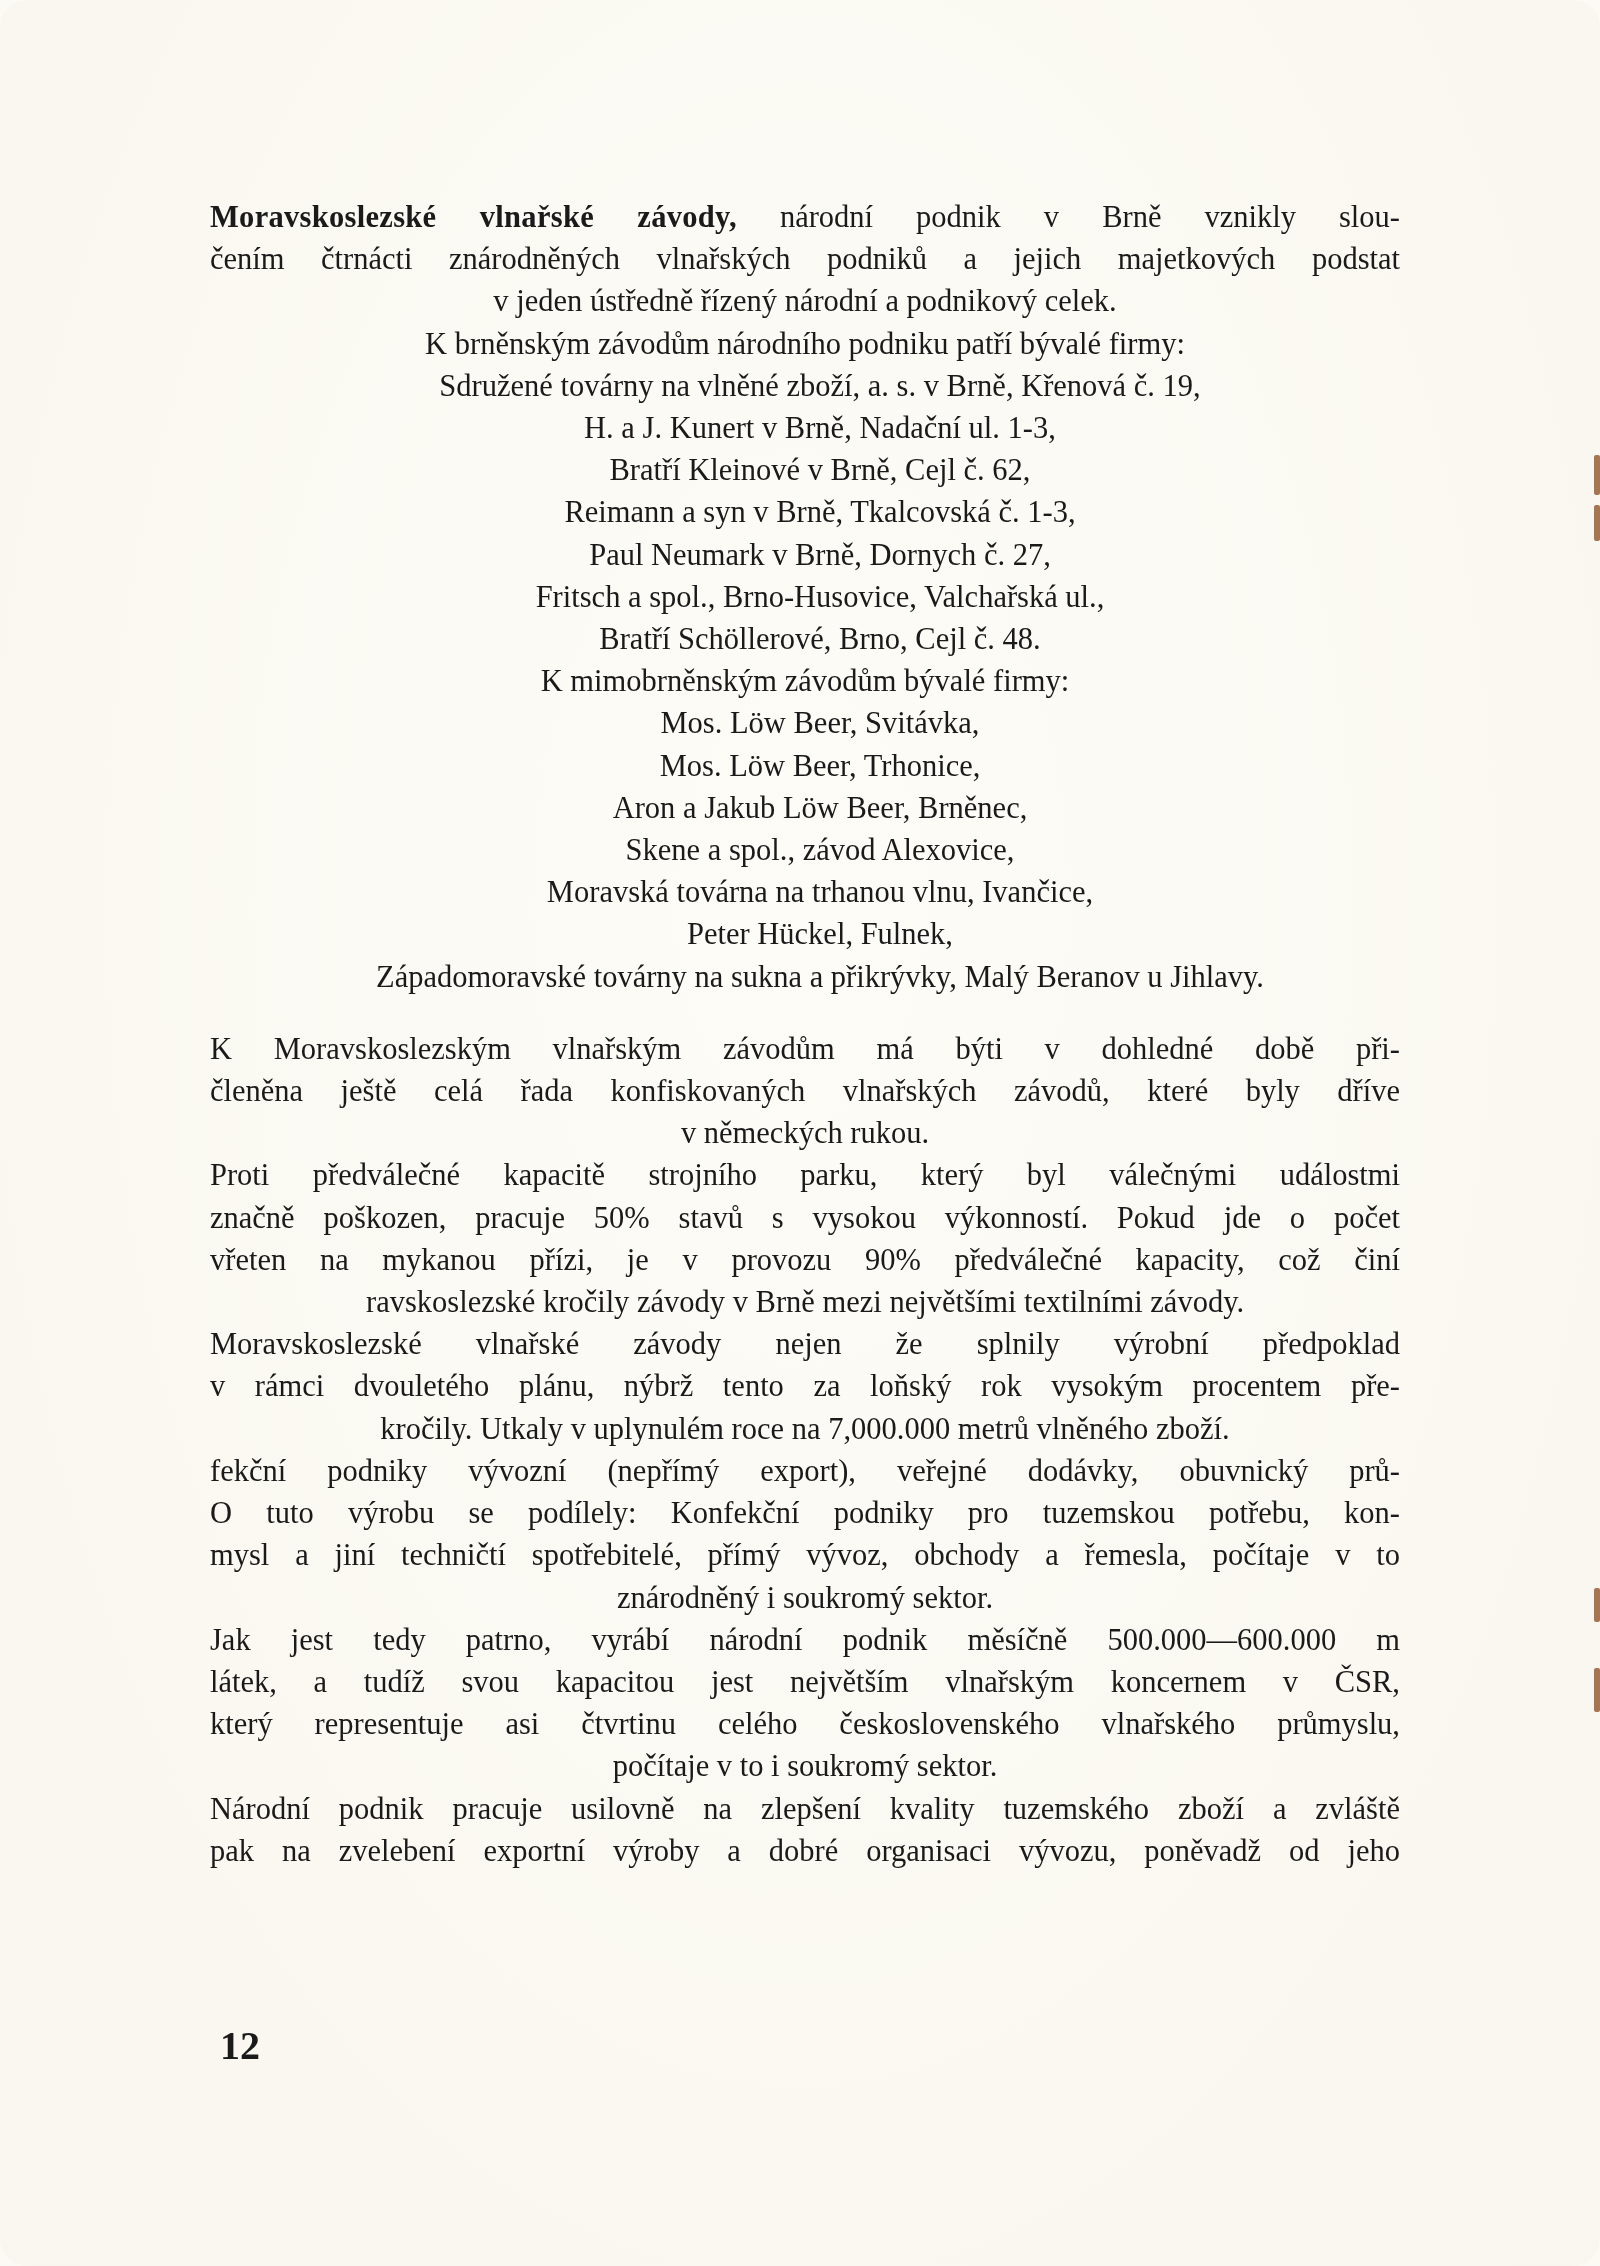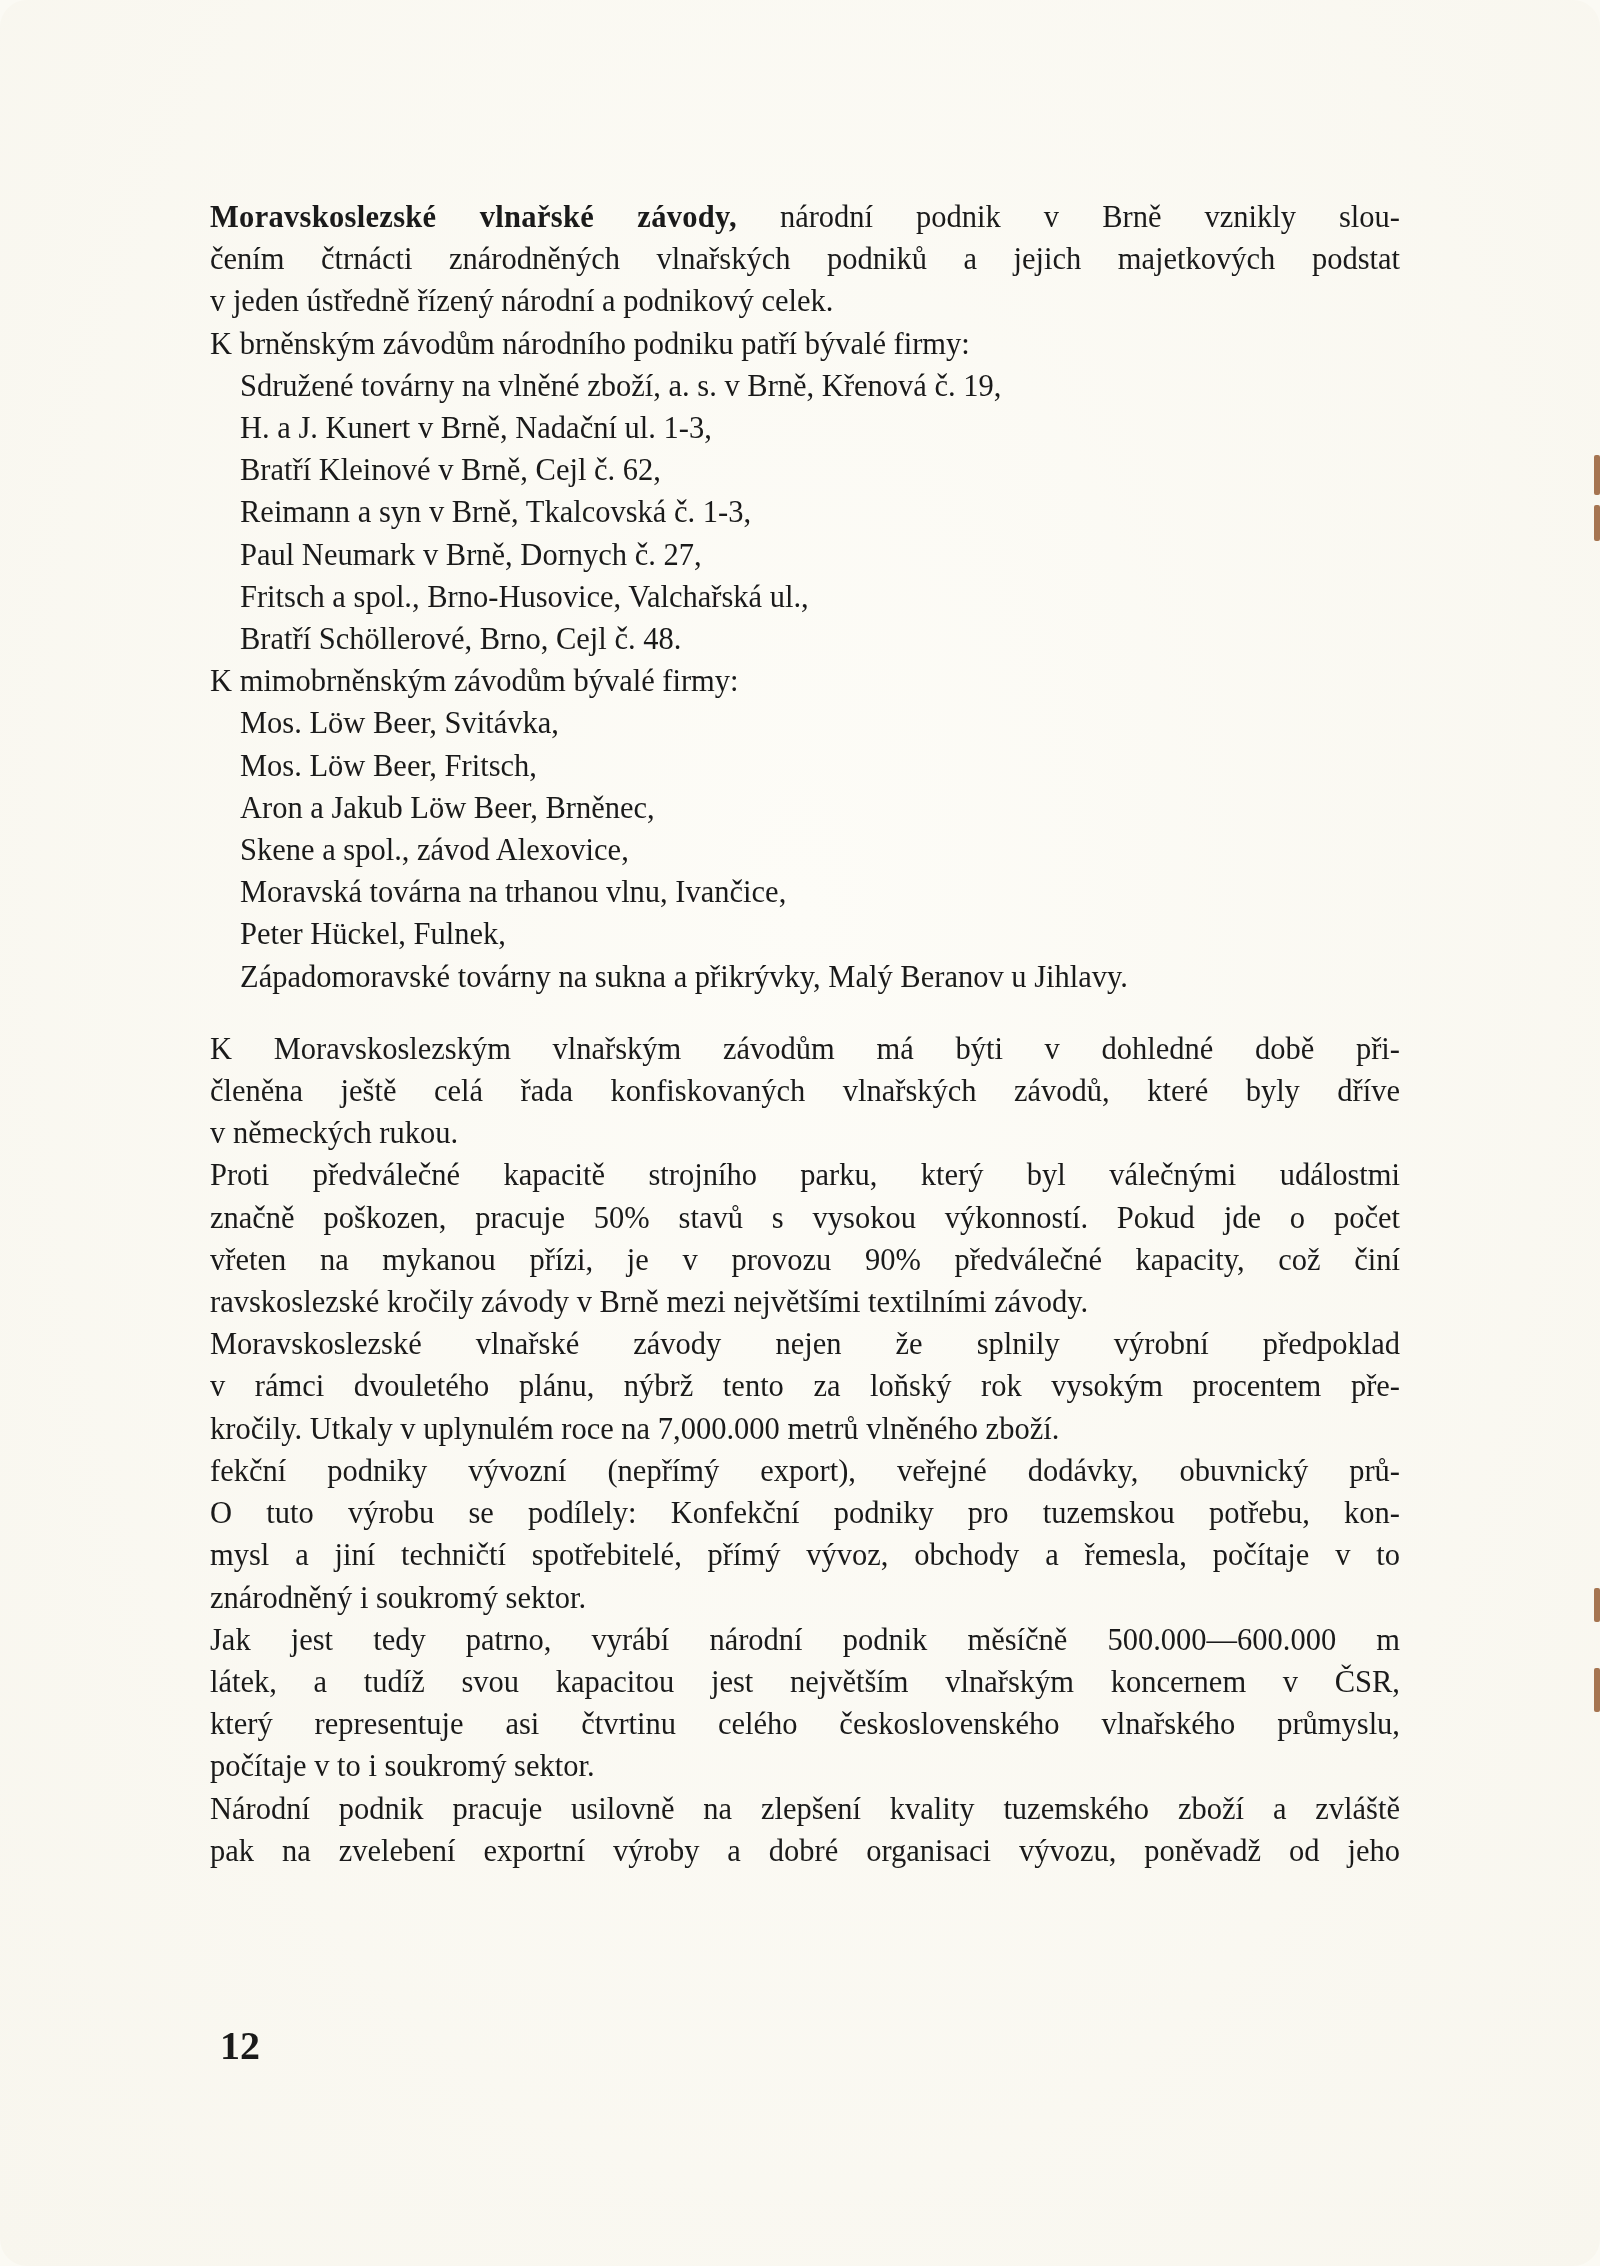--- a/index.html
+++ b/index.html
@@ -20,21 +20,21 @@
   .binding-mark {
     position: absolute; right: 0; width: 6px;
     background: #8a4a1c; opacity: 0.75; border-radius: 2px;
   }
   .text-block {
     position: absolute;
     left: 210px; top: 196px; width: 1190px;
     font-size: 30.5px;
     line-height: 42.2px;
   }
-  .line { white-space: nowrap; display: block; }
+  .line { white-space: nowrap; display: block; text-align: center; }
   .justify { text-align: justify; text-align-last: justify; white-space: normal; }
   .indent { padding-left: 30px; }
   .lead { font-weight: bold; letter-spacing: 0.3px; }
   .gap { height: 30px; }
   .page-number {
     position: absolute;
     left: 205px; top: 2022px;
     font-size: 40px; font-weight: bold;
     font-family: "Liberation Serif", serif;
     margin-left: 15px;
@@ -61,21 +61,21 @@
       <span class="line indent">Bratří Kleinové v Brně, Cejl č. 62,</span>
       <span class="line indent">Reimann a syn v Brně, Tkalcovská č. 1-3,</span>
       <span class="line indent">Paul Neumark v Brně, Dornych č. 27,</span>
       <span class="line indent">Fritsch a spol., Brno-Husovice, Valchařská ul.,</span>
       <span class="line indent">Bratří Schöllerové, Brno, Cejl č. 48.</span>
     </div>
 
     <span class="line">K mimobrněnským závodům bývalé firmy:</span>
     <div>
       <span class="line indent">Mos. Löw Beer, Svitávka,</span>
-      <span class="line indent">Mos. Löw Beer, Fritsch,</span>
+      <span class="line indent">Mos. Löw Beer, Trhonice,</span>
       <span class="line indent">Aron a Jakub Löw Beer, Brněnec,</span>
       <span class="line indent">Skene a spol., závod Alexovice,</span>
       <span class="line indent">Moravská továrna na trhanou vlnu, Ivančice,</span>
       <span class="line indent">Peter Hückel, Fulnek,</span>
       <span class="line indent">Západomoravské továrny na sukna a přikrývky, Malý Beranov u Jihlavy.</span>
     </div>
 
     <div class="gap"></div>
 
     <div id="body-lines">

